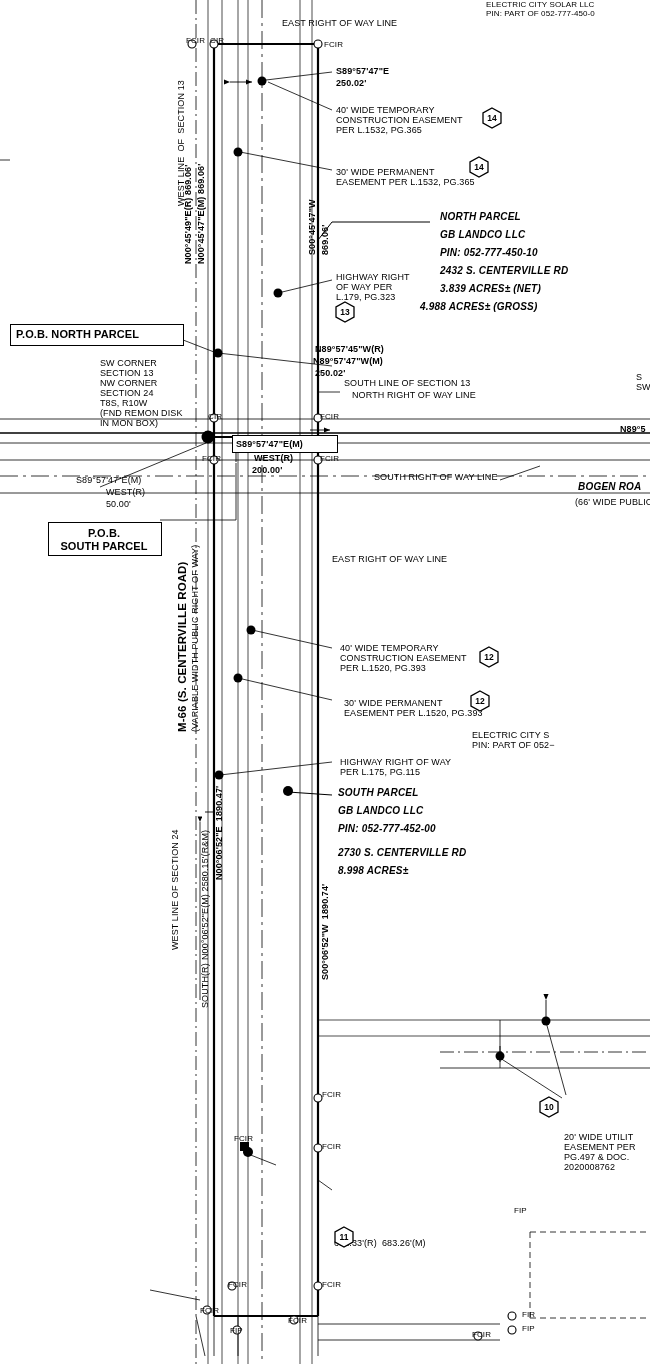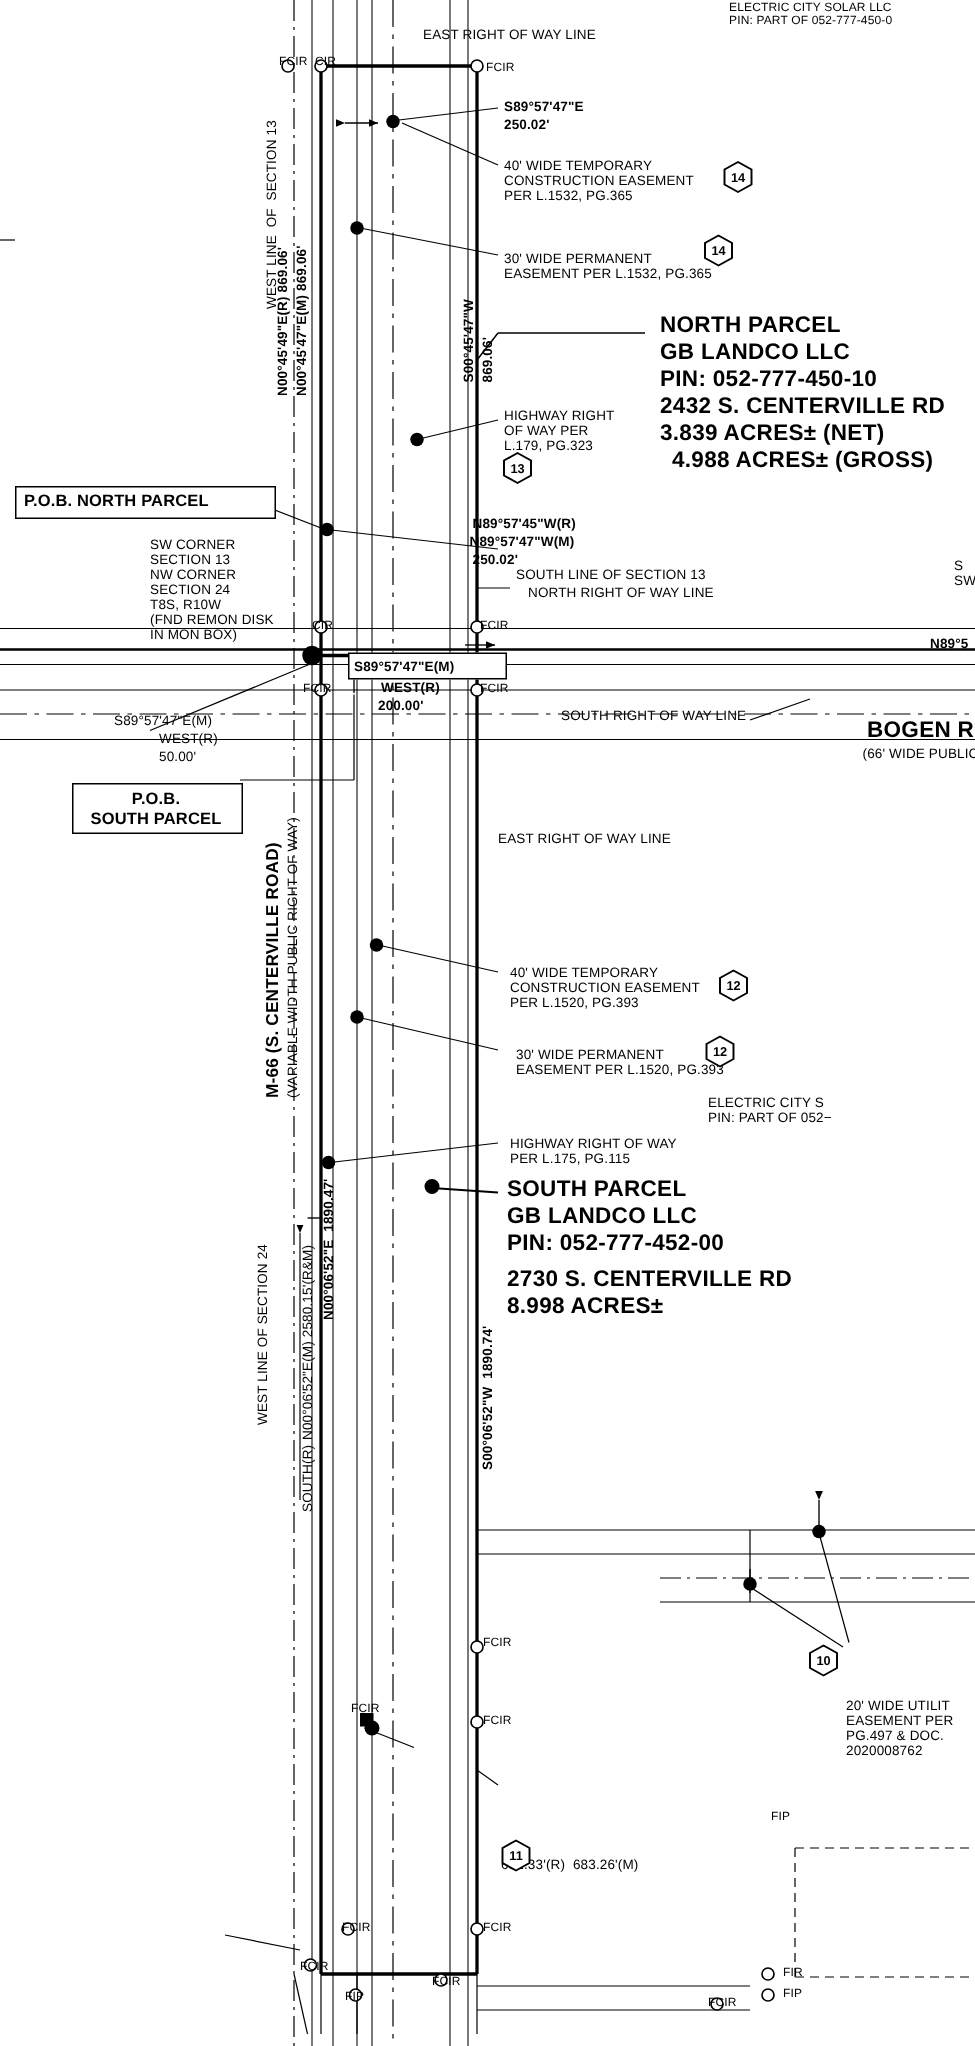--- a/index.html
+++ b/index.html
@@ -2,21 +2,21 @@
 <html><head>
 <meta charset="utf-8">
 <style>
   html,body{margin:0;padding:0;background:#ffffff;}
   body{width:650px;height:1364px;position:relative;overflow:hidden;
        font-family:"Liberation Sans", sans-serif;color:#000;}
   #sheet{position:absolute;left:0;top:0;width:650px;height:1364px;}
   svg.layer{position:absolute;left:0;top:0;width:650px;height:1364px;}
   .lbl{position:absolute;font-size:9px;line-height:10px;white-space:pre;letter-spacing:0.1px;}
   .lbl.b{font-weight:bold;}
-  .big{font-size:15px;line-height:14px;font-weight:bold;letter-spacing:0.2px;}
+  .big{font-size:10px;line-height:14px;font-weight:bold;letter-spacing:0.2px;font-style:italic;}
   .rot90{transform-origin:0 0;transform:rotate(-90deg);}
   .box{position:absolute;border:1.4px solid #000;background:#fff;}
   .hexnum{position:absolute;font-size:8.5px;font-weight:bold;text-align:center;}
   .tiny{font-size:8px;line-height:9px;}
 </style>
 </head>
 <body>
 
 <div id="sheet">
 
@@ -160,21 +160,21 @@
 CONSTRUCTION EASEMENT
 PER L.1532, PG.365</div>
 <div class="lbl" style="left:336px;top:167px;">30' WIDE PERMANENT
 EASEMENT PER L.1532, PG.365</div>
 
 <div class="lbl big" style="left:440px;top:210px;">NORTH PARCEL</div>
 <div class="lbl big" style="left:440px;top:228px;">GB LANDCO LLC</div>
 <div class="lbl big" style="left:440px;top:246px;">PIN: 052-777-450-10</div>
 <div class="lbl big" style="left:440px;top:264px;">2432 S. CENTERVILLE RD</div>
 <div class="lbl big" style="left:440px;top:282px;">3.839 ACRES± (NET)</div>
-<div class="lbl big" style="left:448px;top:300px;">4.988 ACRES± (GROSS)</div>
+<div class="lbl big" style="left:420px;top:300px;">4.988 ACRES± (GROSS)</div>
 
 <div class="lbl" style="left:336px;top:272px;">HIGHWAY RIGHT
 OF WAY PER
 L.179, PG.323</div>
 
 <div class="lbl b rot90" style="left:183px;top:264px;">N00°45'49"E(R) 869.06'</div>
 <div class="lbl b rot90" style="left:196px;top:264px;">N00°45'47"E(M) 869.06'</div>
 <div class="lbl b rot90" style="left:307px;top:255px;">S00°45'47"W</div>
 <div class="lbl b rot90" style="left:320px;top:255px;">869.06'</div>
 

